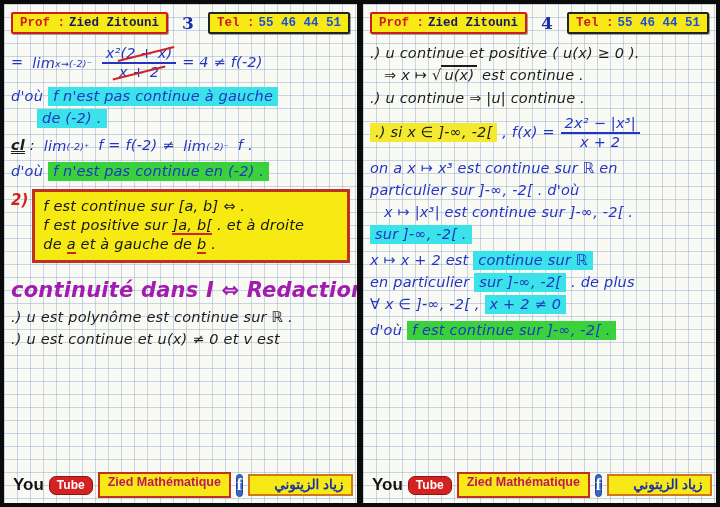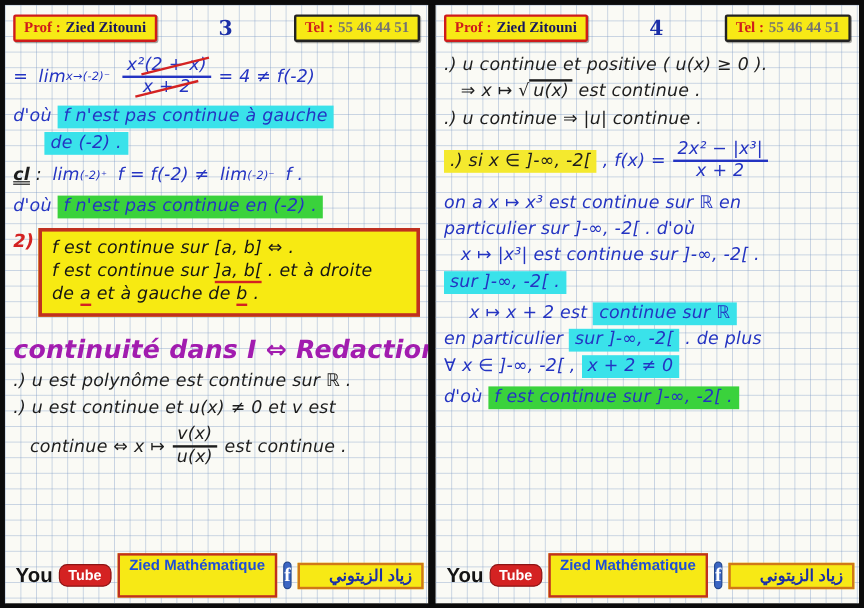--- a/index.html
+++ b/index.html
@@ -19,28 +19,28 @@
     padding:6px 7px 4px 7px;
     display:flex;flex-direction:column;
     overflow:hidden;
   }
   .divider{width:6px;background:#0b0b0b;flex:0 0 auto;}
 
   
   .page-header{display:flex;align-items:center;margin:2px 0 8px 0;}
   .badge{
     background:#f7e915;border:2px solid #cf1b1b;border-radius:2px;
-    padding:2px 7px;font-family:Liberation Serif, serif;
+    padding:2px 7px;font-family:Liberation Mono, monospace;
     font-weight:bold;font-size:12.5px;white-space:nowrap;
     box-shadow:1px 1px 0 rgba(0,0,0,.35);
   }
   .badge.tel{border-color:#222;}
   .red-label{color:#cf1b1b;margin-right:4px;}
   .navy{color:#17175e;}
-  .tel-num{color:#737373;}
+  .tel-num{color:#1d4ed8;}
   .page-num{flex:1;text-align:center;font-weight:bold;font-size:17px;color:#1b2fa8;font-family:"DejaVu Serif",serif;}
 
   
   .hand{font-style:italic;color:#2434c2;font-size:14.5px;letter-spacing:.2px;}
   .ink-black{color:#1d1d1d;}
   .purple-ink{color:#a21caf;}
   .line{margin:3px 0;white-space:nowrap;}
   .indent1{margin-left:26px;}
   .indent2{margin-left:14px;}
 
@@ -68,21 +68,21 @@
   .rule-marker{color:#d42222;font-weight:bold;font-style:italic;font-size:15px;margin:2px 4px 0 0;flex:0 0 auto;}
   .rule-box{background:#f7ea12;border:3px solid #c03020;padding:3px 8px 5px 8px;flex:1;min-width:0;}
   .rule-box .line{color:#151515;white-space:normal;}
 
   .section-title{font-weight:bold;font-size:21px;margin:10px 0 4px 0;}
 
   
   .footer{margin-top:auto;display:flex;align-items:center;gap:5px;padding:3px 0 1px 2px;font-family:"Liberation Sans",sans-serif;}
   .yt-you{font-weight:bold;color:#141414;font-size:17px;}
   .yt-tube{background:#d42222;color:#fff;font-weight:bold;border-radius:7px;padding:1px 7px 2px 7px;font-size:12px;border:1px solid #8d1414;}
-  .channel-badge{background:#f7e915;border:2px solid #c03020;font-weight:bold;font-size:12.5px;padding:1px 8px 18px 8px;color:#1d4ed8;white-space:nowrap;}
+  .channel-badge{background:#f7e915;border:2px solid #c03020;font-weight:bold;font-size:12.5px;padding:1px 8px 7px 8px;color:#be185d;white-space:nowrap;}
   .fb-icon{background:#3b66c4;color:#fff;width:22px;height:21px;border-radius:4px;display:inline-flex;align-items:center;justify-content:center;font-weight:bold;font-family:"Liberation Serif",serif;font-size:16px;border:1px solid #24488f;}
   .arabic-badge{background:#f7e915;border:2px solid #d07818;color:#1b2fa8;font-weight:bold;font-size:13.5px;padding:0 8px 2px 24px;white-space:nowrap;}
 </style>
 </head>
 <body>
 
 <div class="sheet">
 
   <div class="page">
     <div class="page-header">
@@ -129,36 +129,28 @@
 
     <div class="line hand" style="margin-top:7px;">
       <span>d'où</span>
       <span class="hl-green">f n'est pas continue en (-2) .</span>
     </div>
 
     <div class="rule-row">
       <span class="rule-marker">2)</span>
       <div class="rule-box hand">
         <div class="line">f est continue sur [a, b] ⇔ .</div>
-        <div class="line"><span>f est continue sur </span><span class="red-underline">]a, b[</span><span> . et à droite</span></div>
+        <div class="line"><span>f est positive sur </span><span class="red-underline">]a, b[</span><span> . et à droite</span></div>
         <div class="line"><span>de </span><span class="red-underline">a</span><span> et à gauche de </span><span class="red-underline">b</span><span> .</span></div>
       </div>
     </div>
 
     <div class="line hand purple-ink section-title">continuité dans I ⇔ Redaction</div>
     <div class="line hand ink-black">.) u est polynôme  est continue sur ℝ .</div>
     <div class="line hand ink-black">.) u est continue et u(x) ≠ 0 et v est</div>
-    <div class="line hand ink-black indent2">
-      <span>continue ⇔ x ↦</span>
-      <span class="frac">
-          <span class="num">v(x)</span>
-          <span class="den">u(x)</span>
-        </span>
-      <span>est continue .</span>
-    </div>
 
     <div class="footer">
       <span class="yt-you">You</span>
       <span class="yt-tube">Tube</span>
       <span class="channel-badge">Zied Mathématique</span>
       <span class="fb-icon">f</span>
       <span class="arabic-badge">زياد الزيتوني</span>
     </div>
   </div>
 
@@ -189,21 +181,21 @@
     </div>
 
     <div class="line hand" style="margin-top:5px;">on a  x ↦ x³ est continue sur ℝ en</div>
     <div class="line hand">particulier sur ]-∞, -2[ .  d'où</div>
     <div class="line hand indent2">x ↦ |x³| est continue sur ]-∞, -2[ .</div>
 
     <div class="line hand">
       <span class="hl-cyan">sur ]-∞, -2[ .</span>
     </div>
 
-    <div class="line hand" style="margin-top:7px;margin-left:21px;">
+    <div class="line hand" style="margin-top:7px;">
       <span>x ↦ x + 2  est</span>
       <span class="hl-cyan">continue sur ℝ</span>
     </div>
     <div class="line hand">
       <span>en particulier</span>
       <span class="hl-cyan">sur ]-∞, -2[</span>
       <span>. de plus</span>
     </div>
     <div class="line hand">
       <span>∀ x ∈ ]-∞, -2[ ,</span>

